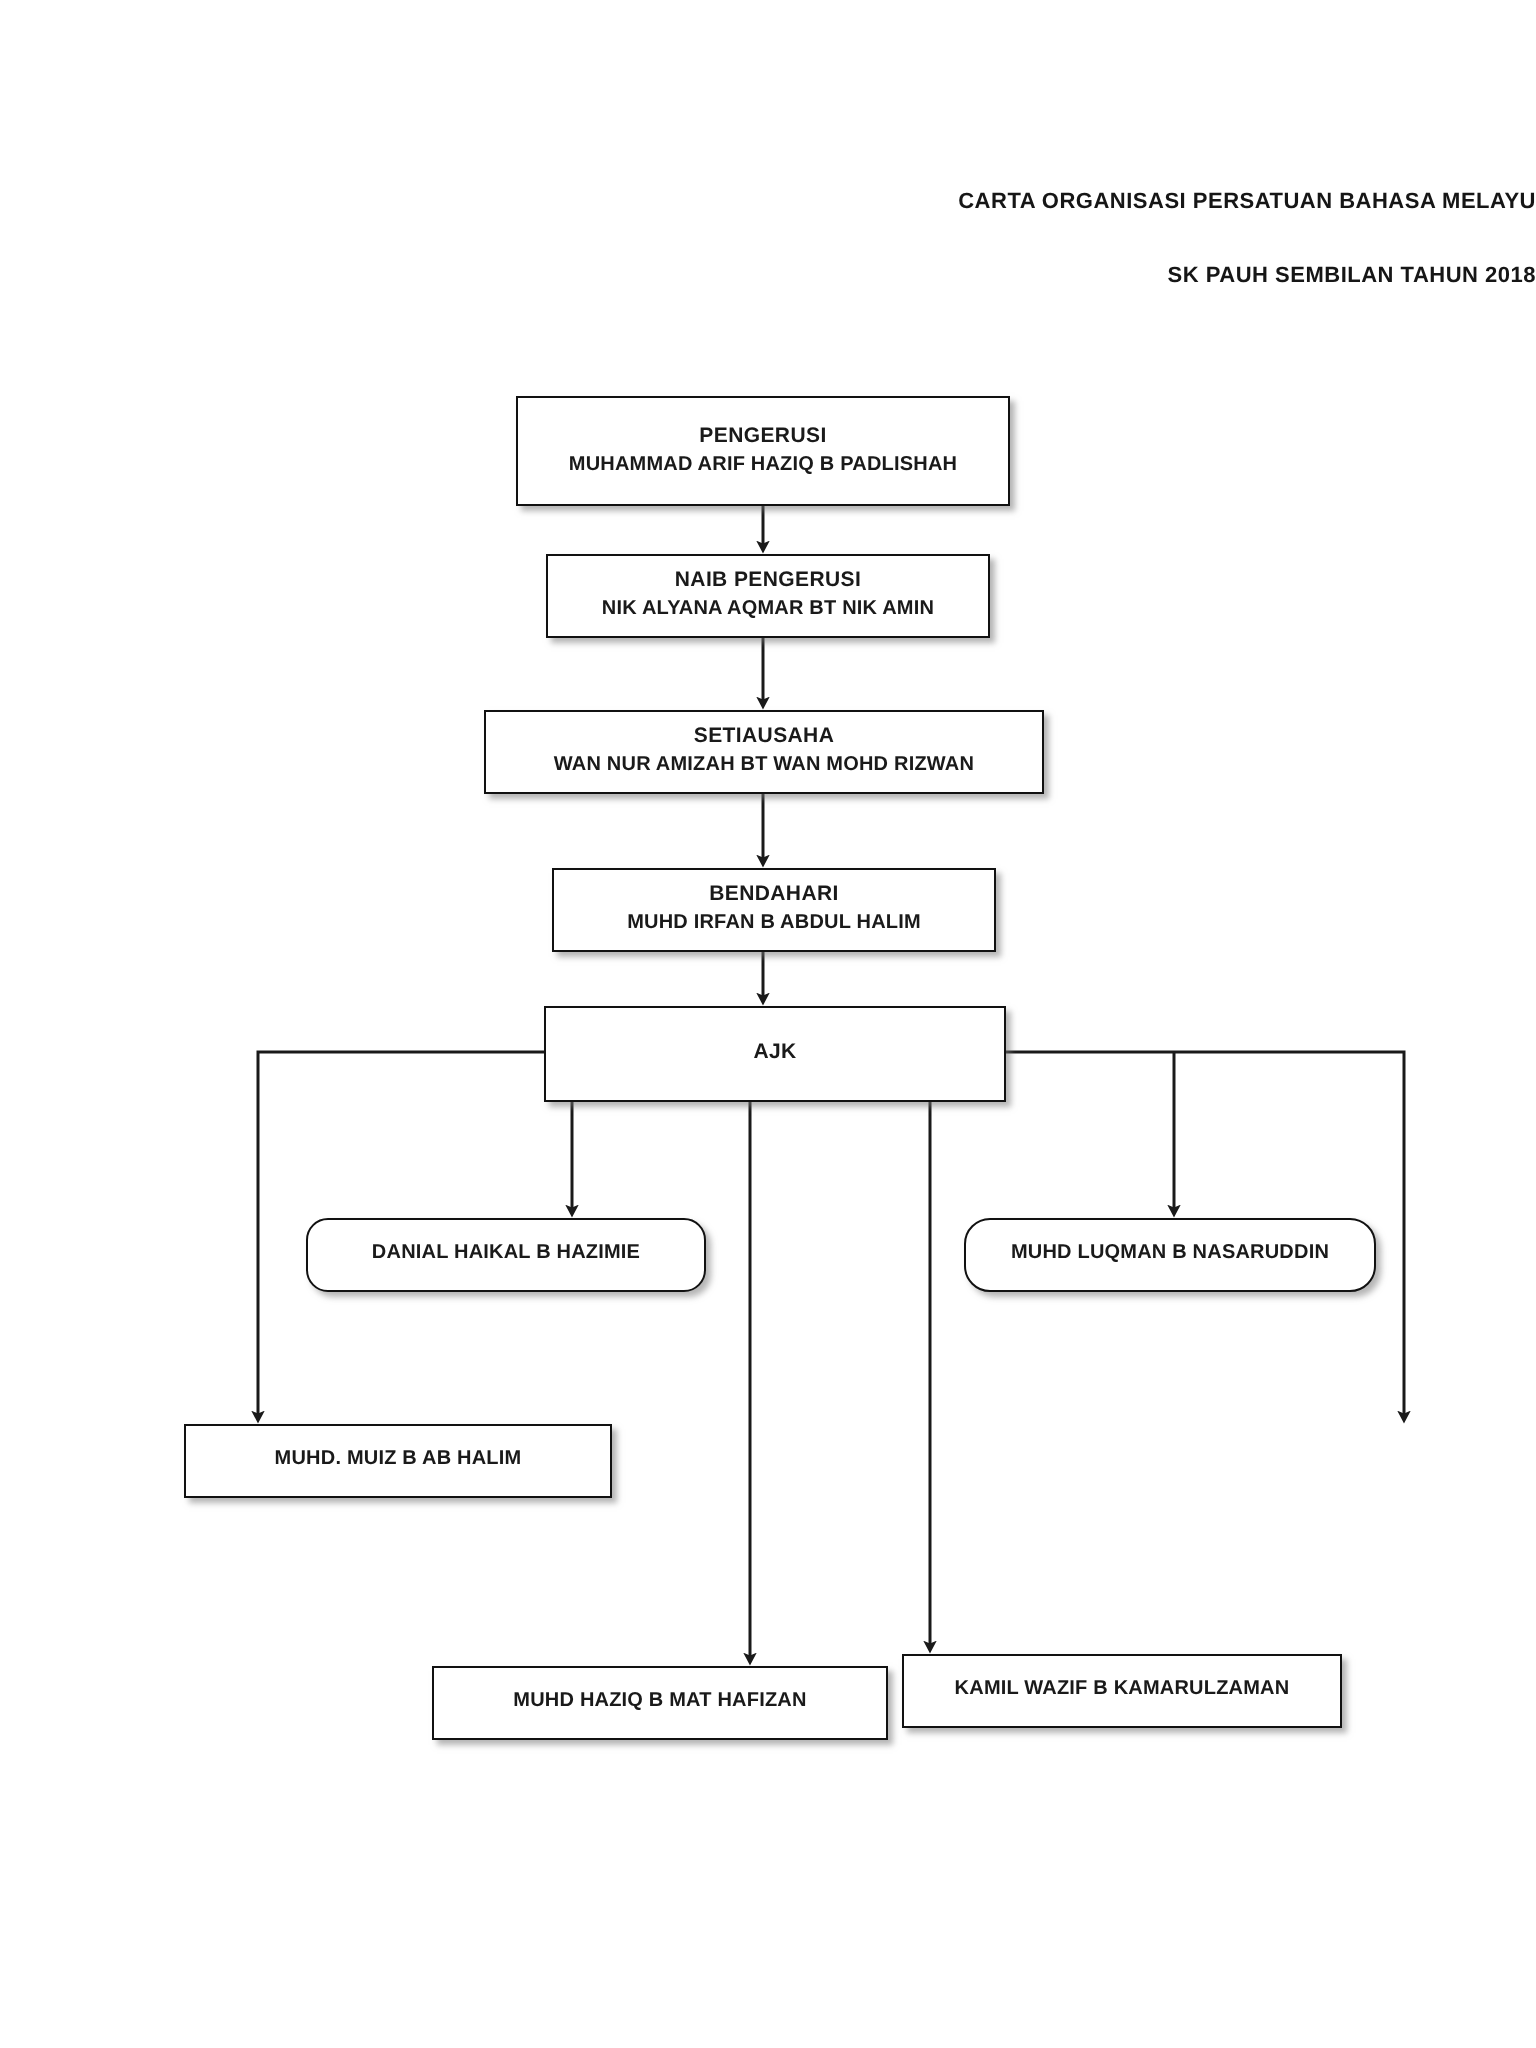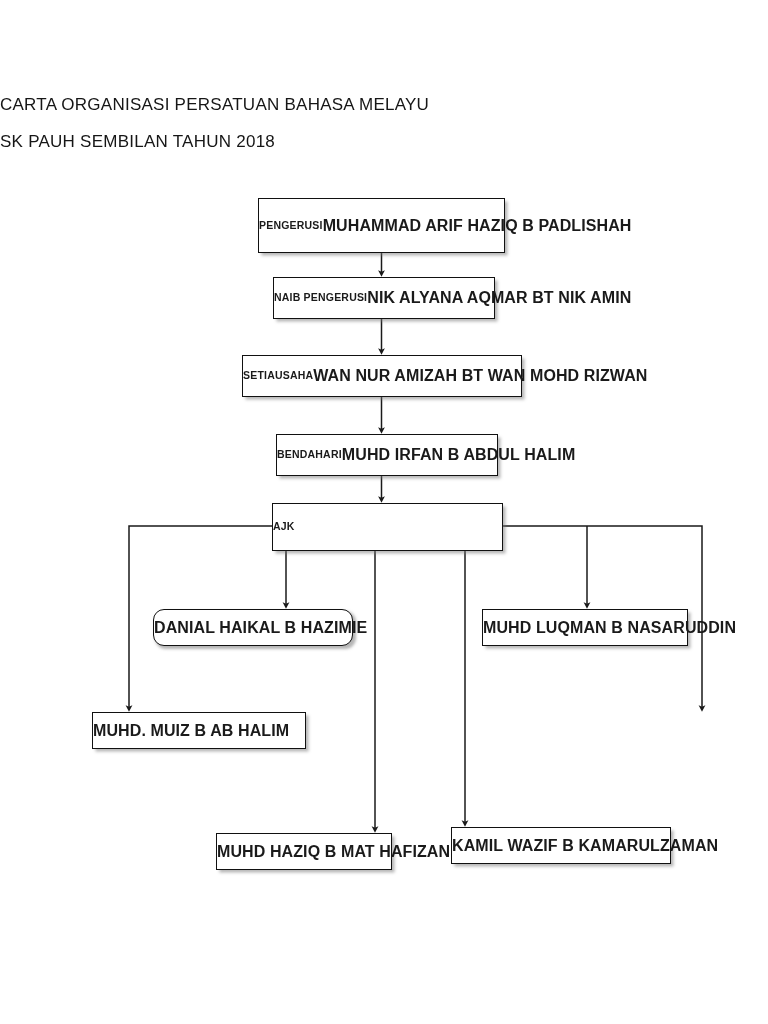--- a/index.html
+++ b/index.html
@@ -22,23 +22,23 @@
     position: absolute;
     left: 0; top: 0;
     width: 768px;
     height: 1024px;
   }
 
   
   .title-line {
     position: absolute;
     width: 768px;
-    text-align: left;
-    font-weight: normal;
-    font-size: 17px;
+    text-align: right;
+    font-weight: bold;
+    font-size: 11px;
     letter-spacing: 0.25px;
     color: #161616;
     white-space: nowrap;
   }
   #title-1 { top: 95px; }
   #title-2 { top: 132px; }
 
   
   #connector-layer {
     position: absolute;
@@ -49,36 +49,36 @@
   }
 
   
   .node-box {
     position: absolute;
     box-sizing: border-box;
     background: #ffffff;
     border: 1.3px solid #111111;
     box-shadow: 2.5px 2.5px 3px rgba(120,120,120,0.55);
     display: flex;
-    flex-direction: row;
+    flex-direction: column;
     align-items: center;
-    justify-content: space-between;
+    justify-content: center;
     text-align: center;
     z-index: 5;
   }
   .node-title {
     font-weight: bold;
     font-size: 10.5px;
     letter-spacing: 0.2px;
     line-height: 1.45;
     white-space: nowrap;
   }
   .node-name {
     font-weight: bold;
-    font-size: 16px;
+    font-size: 10px;
     letter-spacing: 0.1px;
     line-height: 1.45;
     white-space: nowrap;
   }
   .node-title:empty, .node-name:empty { display: none; }
 </style>
 </head>
 <body>
 
 <div id="chart-root">
@@ -138,34 +138,34 @@
   <div class="node-box" style="left:272px; top:503px; width:231px; height:48px;">
     <div class="node-title">AJK</div>
 
   </div>
 
   <div class="node-box" style="left:153px; top:609px; width:200px; height:37px;border-radius:11px;">
 
     <div class="node-name">DANIAL HAIKAL B HAZIMIE</div>
   </div>
 
-  <div class="node-box" style="left:482px; top:609px; width:206px; height:37px;">
+  <div class="node-box" style="left:482px; top:609px; width:206px; height:37px;border-radius:13px;">
 
     <div class="node-name">MUHD LUQMAN B NASARUDDIN</div>
   </div>
 
   <div class="node-box" style="left:92px; top:712px; width:214px; height:37px;">
 
     <div class="node-name">MUHD. MUIZ B AB HALIM</div>
   </div>
 
 
   <div class="node-box" style="left:451px; top:827px; width:220px; height:37px;">
 
     <div class="node-name">KAMIL WAZIF B KAMARULZAMAN</div>
   </div>
 
-  <div class="node-box" style="left:216px; top:833px; width:176px; height:37px;">
+  <div class="node-box" style="left:216px; top:833px; width:228px; height:37px;">
 
     <div class="node-name">MUHD HAZIQ B MAT HAFIZAN</div>
   </div>
 
 </div>
 
 </body></html>

